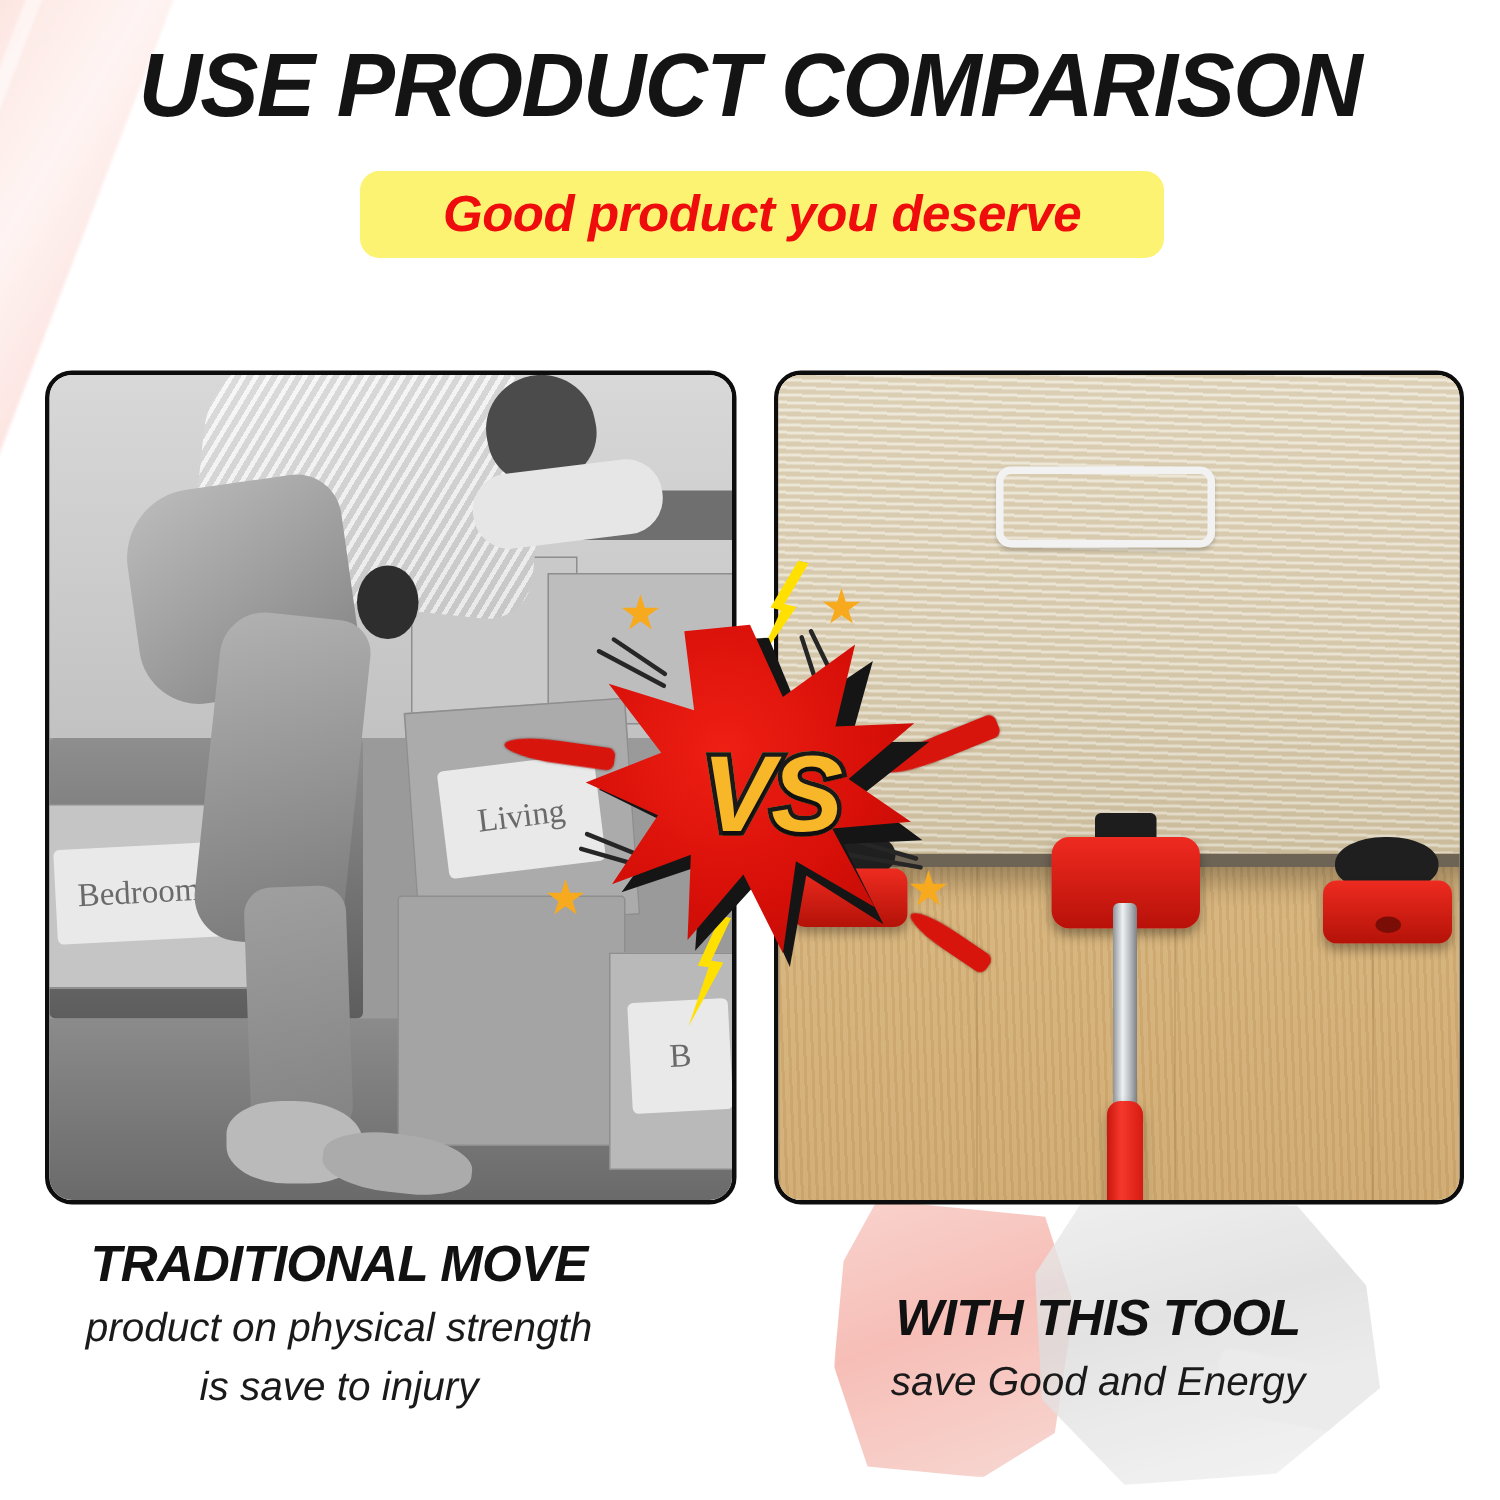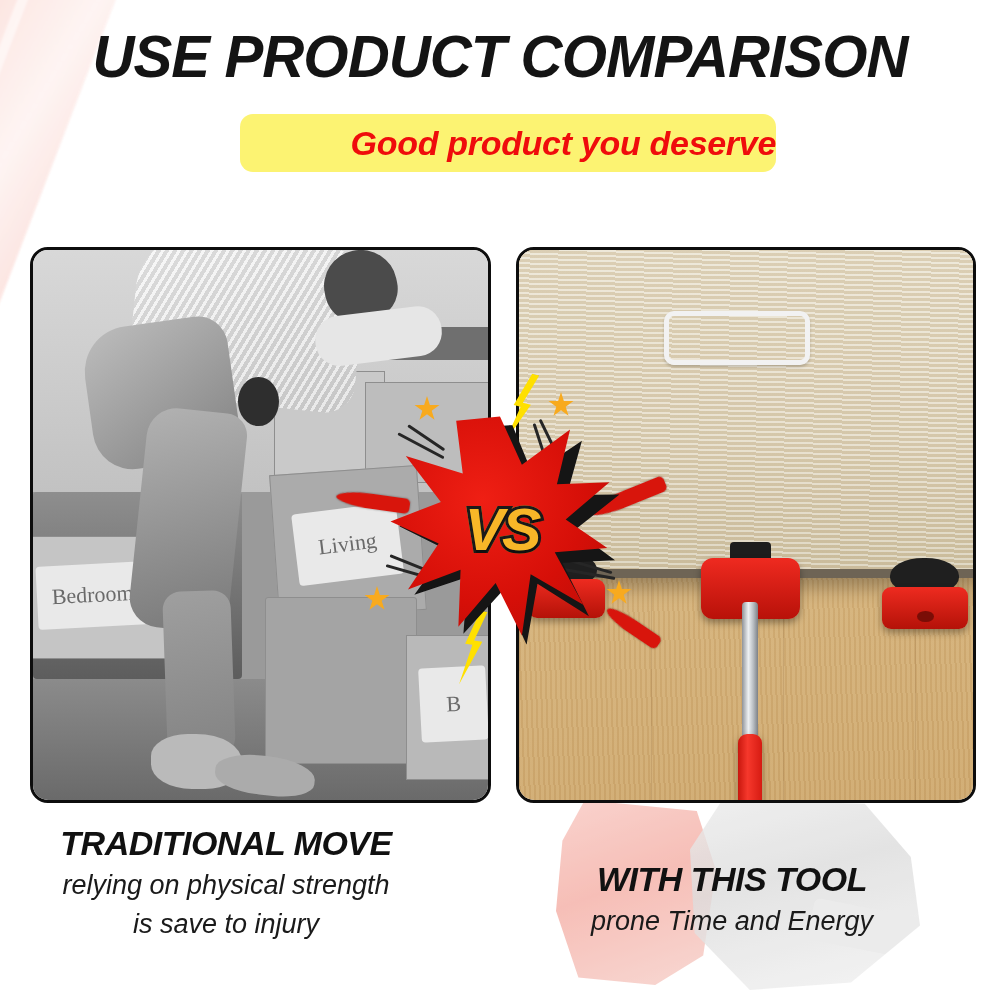--- a/index.html
+++ b/index.html
@@ -66,21 +66,21 @@
     transform:scaleX(.97);
     white-space:nowrap;
   }
 
   
   .banner{
     position:absolute;left:240px;top:114px;
     width:536px;height:58px;
     background:#fcf372;
     border-radius:13px;
-    display:flex;align-items:center;justify-content:flex-end;
+    display:flex;align-items:center;justify-content:center;
   }
   .banner-text{
     font-size:34px;
     font-weight:bold;
     font-style:italic;
     color:#ef0c0c;
     letter-spacing:-.3px;
     white-space:nowrap;
   }
 
@@ -260,23 +260,23 @@
     clip-path:polygon(
       50% 0%, 60% 22%, 82% 6%, 76% 31%, 100% 30%,
       80% 47%, 99% 60%, 75% 62%, 88% 86%, 64% 72%,
       60% 100%, 48% 76%, 31% 96%, 32% 70%, 8% 79%,
       22% 58%, 0% 48%, 23% 39%, 7% 18%, 33% 26%, 30% 2%
     );
   }
   .burst-sh{background:#151515;transform:translate(9px,9px) rotate(2deg);}
   .burst{background:radial-gradient(circle at 42% 38%,#ef1f14 0%,#d60f08 55%,#b50c06 100%);}
   .vs-text{
-    position:absolute;left:0;top:0;width:100%;height:100%;
+    position:absolute;left:12px;top:0;width:100%;height:100%;
     display:flex;align-items:center;justify-content:center;
-    font-size:59px;font-weight:bold;font-style:italic;
+    font-size:72px;font-weight:bold;font-style:italic;
     letter-spacing:-2px;
     color:#f8b728;
     -webkit-text-stroke:6px #1a1a1a;
     paint-order:stroke fill;
     text-shadow:0 3px 0 rgba(0,0,0,.35);
     transform:translate(2px,4px);
   }
   .vs-text span{
     background:linear-gradient(180deg,#fbd24b 0%,#f7a81d 60%,#e6890f 100%);
     -webkit-background-clip:text;
@@ -415,22 +415,22 @@
 
     <div class="burst-sh"></div>
     <div class="burst"></div>
     <div class="vs-text">
       <span>VS</span>
     </div>
   </div>
 
   <div class="cap cap-left">
     <h3>TRADITIONAL MOVE</h3>
-    <p>relying on physical strength</p>
+    <p>product on physical strength</p>
     <p>is save to injury</p>
   </div>
 
   <div class="cap cap-right">
     <h3>WITH THIS TOOL</h3>
-    <p>prone Time and Energy</p>
+    <p>save Good and Energy</p>
   </div>
 
 </div>
 
 </body></html>

